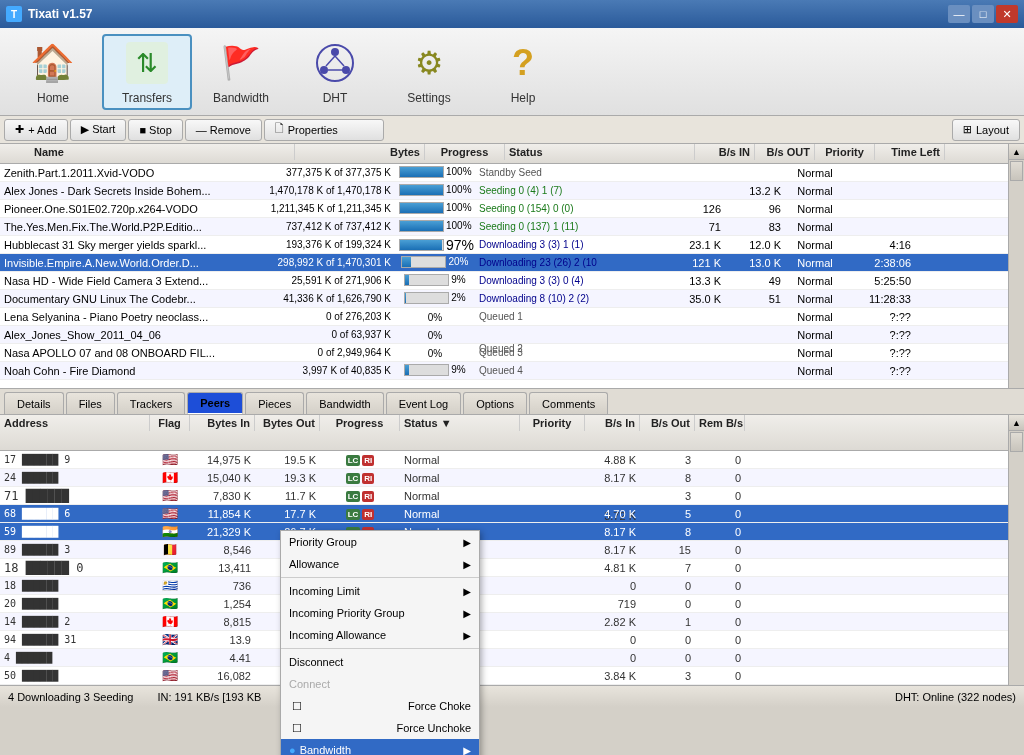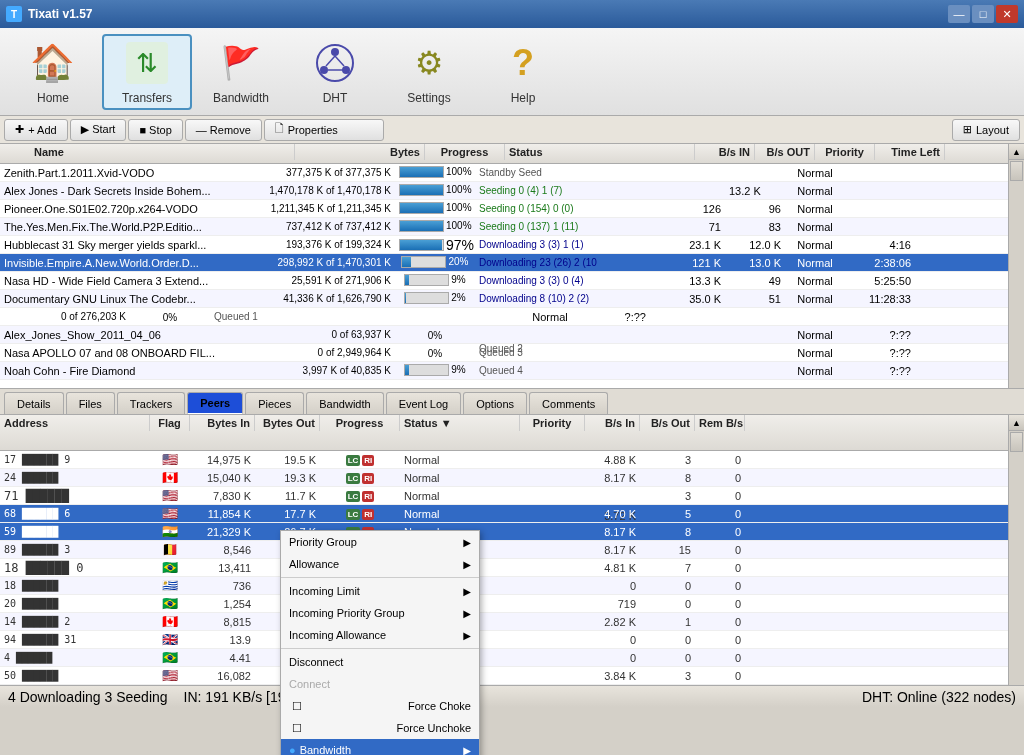--- a/index.html
+++ b/index.html
@@ -44,21 +44,21 @@
     
     
     .lower-table-container { height: 270px; background: white; overflow: hidden; position: relative; }
     .lower-table-header { display: flex; align-items: flex-start; height: 36px; background: linear-gradient(to bottom, #f0eeea, #dddad4); border-bottom: 1px solid #aaa; }
     .lower-table-body { overflow-y: auto; height: 250px; }
     .lower-row { display: flex; align-items: center; height: 18px; border-bottom: 1px solid #eee; }
     .lower-row:nth-child(odd) { background: white; }
     .lower-row:nth-child(even) { background: #f5f5ff; }
     
     
-    .statusbar { height: 22px; background: linear-gradient(to bottom, #e8e4dc, #d4d0c8); border-top: 1px solid #aaa; display: flex; align-items: center; padding: 0 8px; gap: 16px; font-size: 14px; }
+    .statusbar { height: 22px; background: linear-gradient(to bottom, #e8e4dc, #d4d0c8); border-top: 1px solid #aaa; display: flex; align-items: center; padding: 0 8px; gap: 24px; font-size: 11px; }
     
     
     .context-menu { position: absolute; background: #f5f5f5; border: 1px solid #aaa; box-shadow: 2px 2px 6px rgba(0,0,0,0.3); z-index: 100; min-width: 160px; }
     .ctx-item { height: 22px; padding: 0 8px; display: flex; align-items: center; justify-content: space-between; cursor: pointer; font-size: 11px; white-space: nowrap; }
     .ctx-item.disabled { color: #aaa; cursor: default; }
     .ctx-sep { height: 1px; background: #ccc; margin: 2px 0; }
     .ctx-arrow { font-size: 10px; }
     
     
     .col-name { width: 265px; }
@@ -208,21 +208,21 @@
     <div class="td col-progress" style="text-align:center;">
       <div style="display:inline-flex;align-items:center;gap:2px;">
         <div style="width:45px;height:12px;background:#ddd;border:1px solid #aaa;display:inline-block;position:relative;vertical-align:middle;">
           <div style="width:100%;height:100%;background:linear-gradient(to bottom,#4a9fd5,#1a6fb5);"></div>
         </div>
         <span style="font-size:10px;">100%</span>
       </div>
     </div>
     <div class="td col-status" style="color:#1a7a1a;font-size:10px;">Seeding 0 (4) 1 (7)</div>
     <div class="td col-bsin" style="text-align:right;"></div>
-    <div class="td col-bsout" style="text-align:left;">13.2 K</div>
+    <div class="td col-bsout" style="text-align:right;">13.2 K</div>
     <div class="td col-priority" style="text-align:center;">Normal</div>
     <div class="td col-timeleft" style="text-align:right;"></div>
   </div>
         <div class="table-row">
     <div class="td col-name" style="font-size:11px;">Pioneer.One.S01E02.720p.x264-VODO</div>
     <div class="td col-bytes" style="text-align:right;font-size:10px;">1,211,345 K of 1,211,345 K</div>
     <div class="td col-progress" style="text-align:center;">
       <div style="display:inline-flex;align-items:center;gap:2px;">
         <div style="width:45px;height:12px;background:#ddd;border:1px solid #aaa;display:inline-block;position:relative;vertical-align:middle;">
           <div style="width:100%;height:100%;background:linear-gradient(to bottom,#4a9fd5,#1a6fb5);"></div>
@@ -315,20 +315,21 @@
         <span style="font-size:10px;">2%</span>
       </div>
     </div>
     <div class="td col-status" style="color:#00008b;font-size:10px;">Downloading 8 (10) 2 (2)</div>
     <div class="td col-bsin" style="text-align:right;">35.0 K</div>
     <div class="td col-bsout" style="text-align:right;">51</div>
     <div class="td col-priority" style="text-align:center;">Normal</div>
     <div class="td col-timeleft" style="text-align:right;">11:28:33</div>
   </div>
         <div class="table-row">
+    <div class="td col-name" style="font-size:11px;">Lena Selyanina - Piano Poetry neoclass...</div>
     <div class="td col-bytes" style="text-align:right;font-size:10px;">0 of 276,203 K</div>
     <div class="td col-progress" style="text-align:center;">
       <span style="font-size:10px;">0%</span>
     </div>
     <div class="td col-status" style="color:#555;font-size:10px;">Queued 1</div>
     <div class="td col-bsin" style="text-align:right;"></div>
     <div class="td col-bsout" style="text-align:right;"></div>
     <div class="td col-priority" style="text-align:center;">Normal</div>
     <div class="td col-timeleft" style="text-align:right;">?:??</div>
   </div>

